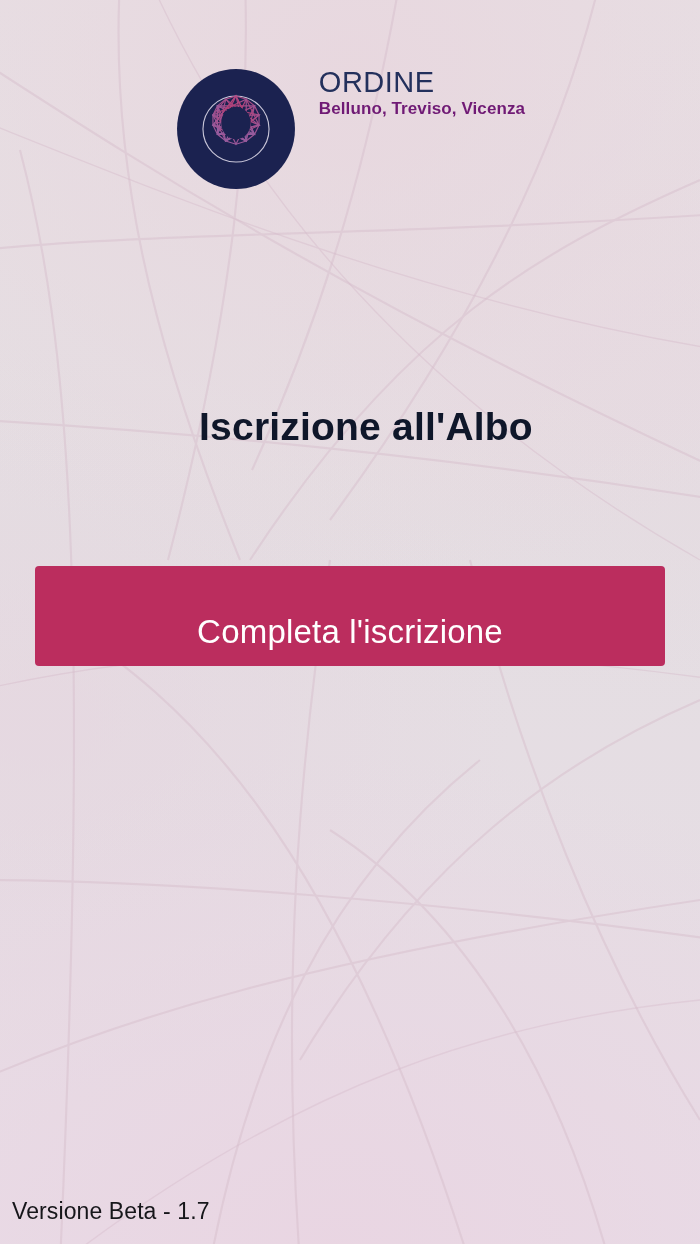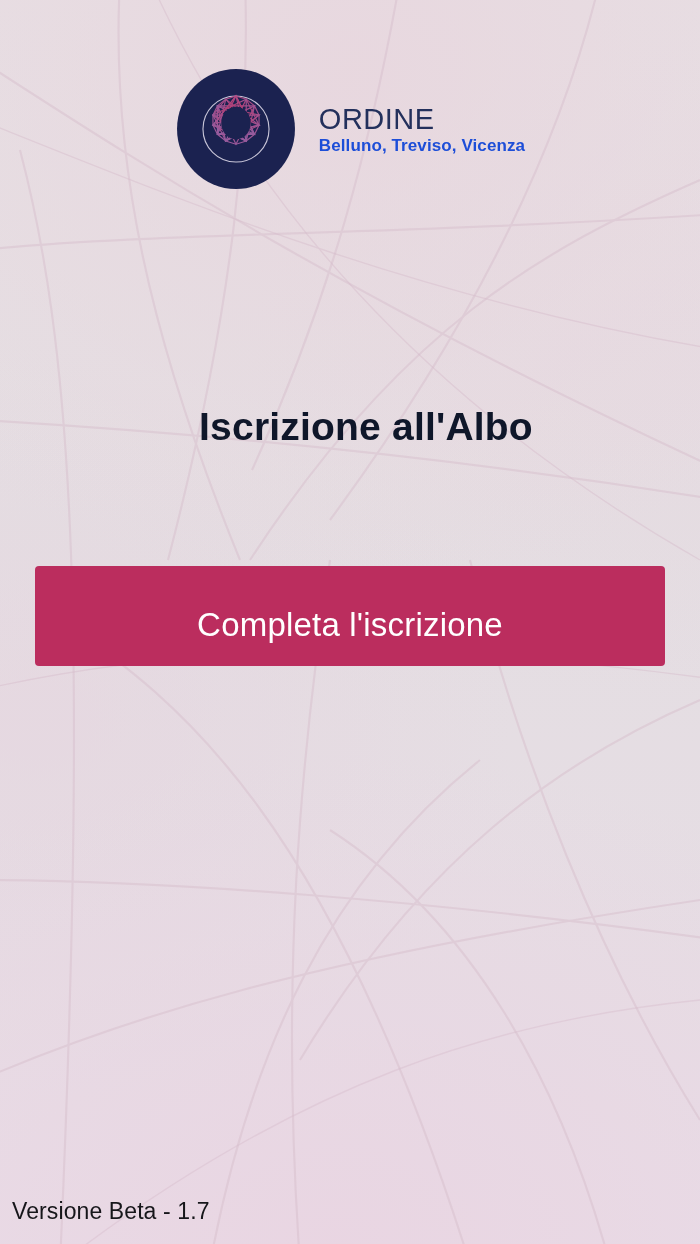--- a/index.html
+++ b/index.html
@@ -42,21 +42,21 @@
   }
   .bg-lines svg { display: block; width: 700px; height: 1244px; }
 
   
   .logo-block {
     position: absolute;
     top: 68px;
     left: 0;
     width: 700px;
     display: flex;
-    align-items: center;
+    align-items: flex-start;
     justify-content: center;
     gap: 22px;
   }
   .logo-mark {
     width: 122px;
     height: 122px;
     flex: 0 0 auto;
   }
   .logo-mark svg { display: block; width: 122px; height: 122px; }
 
@@ -78,21 +78,21 @@
     font-size: 31px;
     font-weight: 700;
     letter-spacing: 0.2px;
     color: #1b2650;
     margin-bottom: 4px;
   }
   .logo-line-3 {
     font-size: 17px;
     font-weight: 700;
     letter-spacing: 0.1px;
-    color: #1d4ed8;
+    color: #701a75;
   }
 
   
   .page-title {
     position: absolute;
     top: 379px;
     left: 0;
     width: 700px;
     text-align: center;
     font-size: 39px;
@@ -118,21 +118,21 @@
     border-radius: 4px;
     background: #bb2d5e;
     color: #ffffff;
     font-family: "Liberation Sans", sans-serif;
     font-size: 33px;
     font-weight: 400;
     letter-spacing: 0.2px;
     cursor: pointer;
     text-align: center;
     line-height: 100px;
-    padding: 9px;
+    padding: 16px;
   }
   .btn + .btn { margin-top: 32px; }
 
   
   .footer-version {
     position: absolute;
     left: 12px;
     top: 1198px;
     font-size: 23px;
     font-weight: 400;

